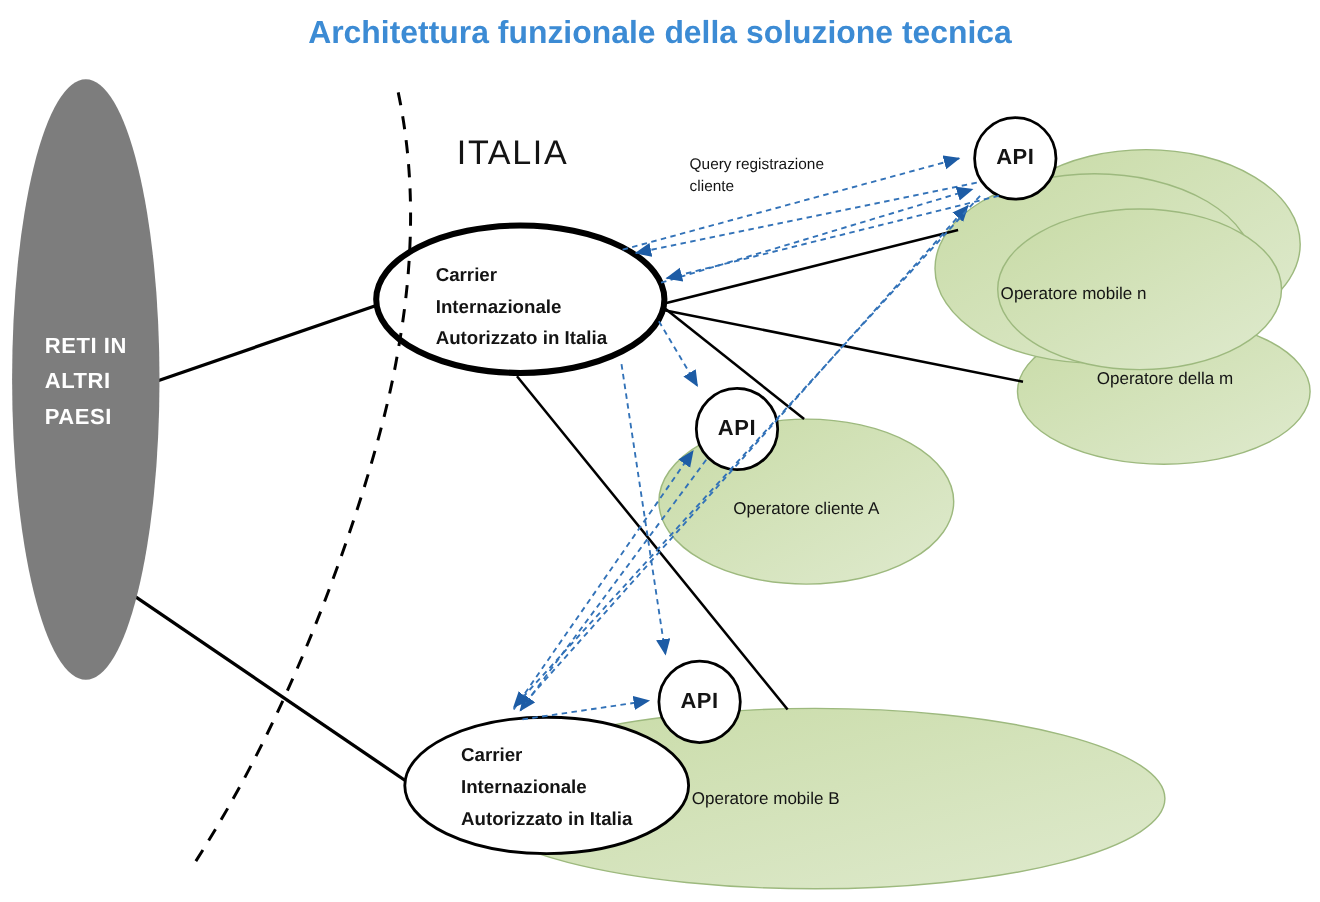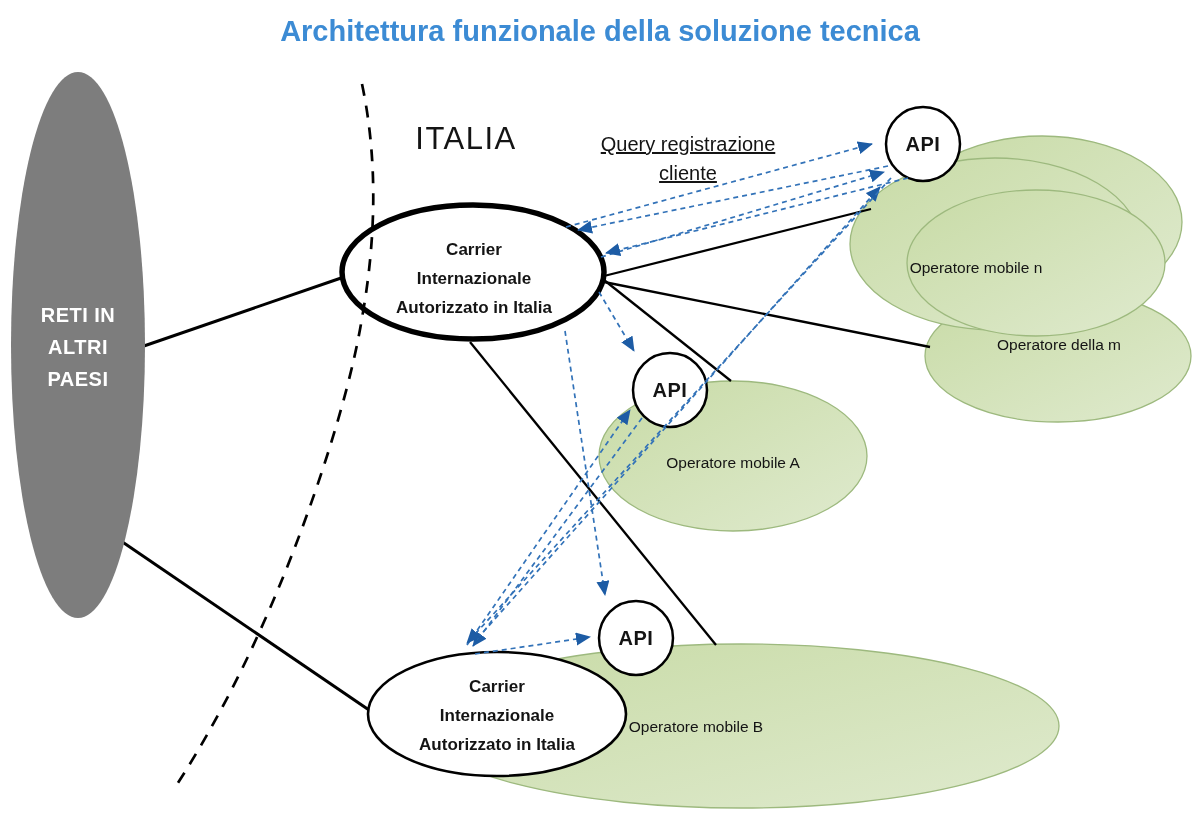--- a/index.html
+++ b/index.html
@@ -3,26 +3,26 @@
 <meta charset="utf-8">
 <style>
   html,body{margin:0;padding:0;background:#ffffff;}
   #stage{
     position:relative;width:1200px;height:820px;background:#ffffff;
     font-family:"Liberation Sans",sans-serif;overflow:hidden;
   }
   #diagram-svg{position:absolute;left:0;top:0;width:1200px;height:820px;}
   .lbl{
     position:absolute;transform:translate(-50%,-50%);
-    text-align:center;white-space:pre-line;color:#141414;
+    text-align:left;white-space:pre-line;color:#141414;
     font-family:"Liberation Sans",sans-serif;pointer-events:none;
   }
   .title{left:600px;top:31px;font-size:29px;font-weight:bold;color:#3C8BD4;white-space:nowrap;}
   .italia{left:466px;top:139px;font-size:31px;font-weight:normal;letter-spacing:1.5px;}
-  .query{left:688px;top:159px;font-size:20px;line-height:1.45;text-decoration:underline;}
+  .query{left:688px;top:159px;font-size:14px;line-height:1.45;}
   .reti{left:78px;top:347px;font-size:20px;font-weight:bold;color:#ffffff;line-height:1.6;letter-spacing:.5px;}
   .carrier-top{left:474px;top:279px;font-size:17px;font-weight:bold;line-height:1.72;}
   .carrier-bottom{left:497px;top:716px;font-size:17px;font-weight:bold;line-height:1.72;}
   .api{font-size:20px;font-weight:bold;letter-spacing:.5px;}
   .api-top{left:923px;top:144px;}
   .api-mid{left:670px;top:390px;}
   .api-bot{left:636px;top:638px;}
   .op{font-size:15.5px;}
   .op-n{left:976px;top:268px;}
   .op-m{left:1059px;top:345px;}
@@ -99,15 +99,15 @@
 Internazionale
 Autorizzato in Italia</div>
   <div class="lbl carrier-bottom">Carrier
 Internazionale
 Autorizzato in Italia</div>
   <div class="lbl api api-top">API</div>
   <div class="lbl api api-mid">API</div>
   <div class="lbl api api-bot">API</div>
   <div class="lbl op op-n">Operatore mobile n</div>
   <div class="lbl op op-m">Operatore della m</div>
-  <div class="lbl op op-a">Operatore mobile A</div>
+  <div class="lbl op op-a">Operatore cliente A</div>
   <div class="lbl op op-b">Operatore mobile B</div>
 </div>
 
 </body></html>

